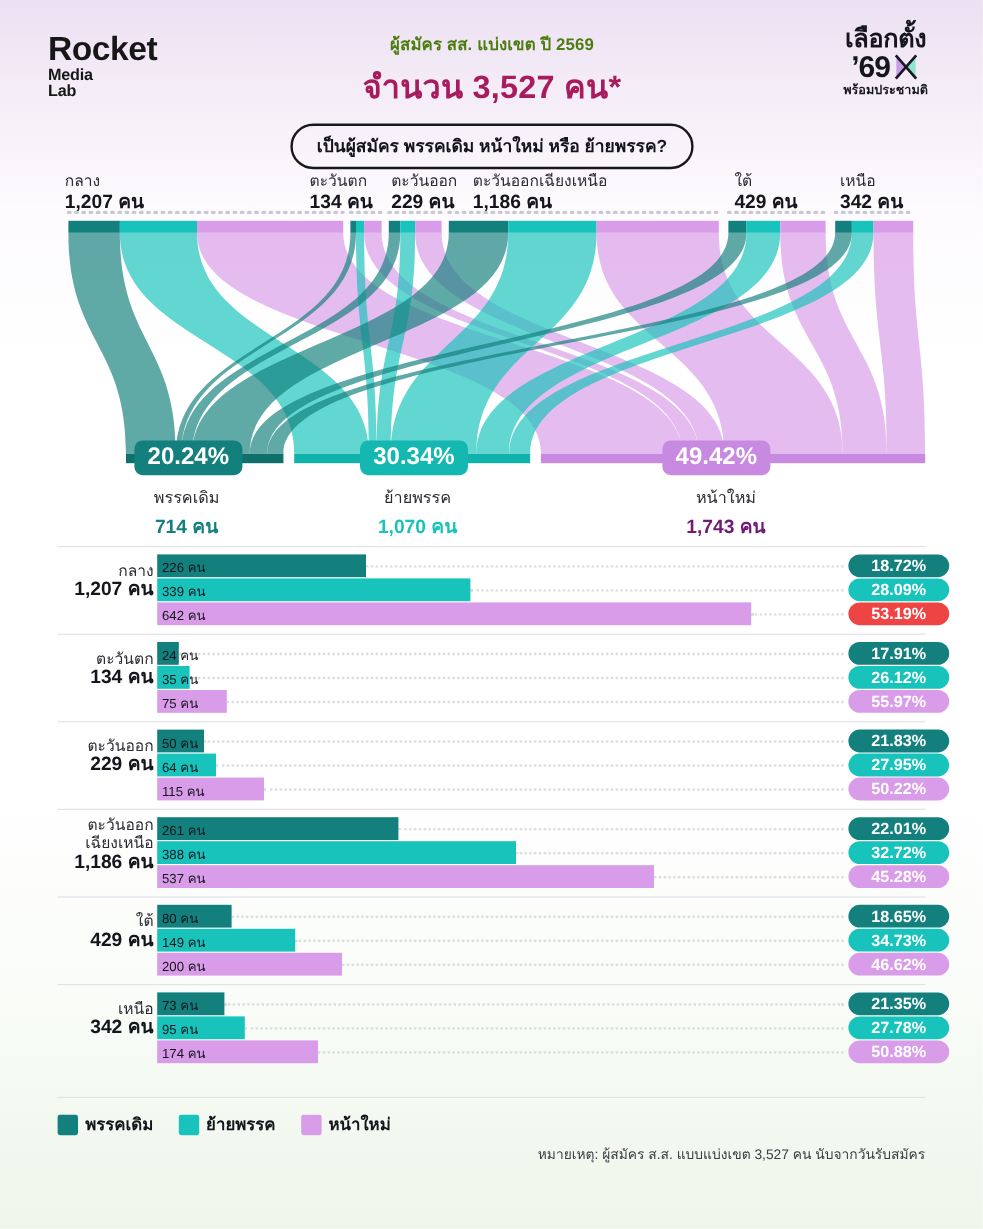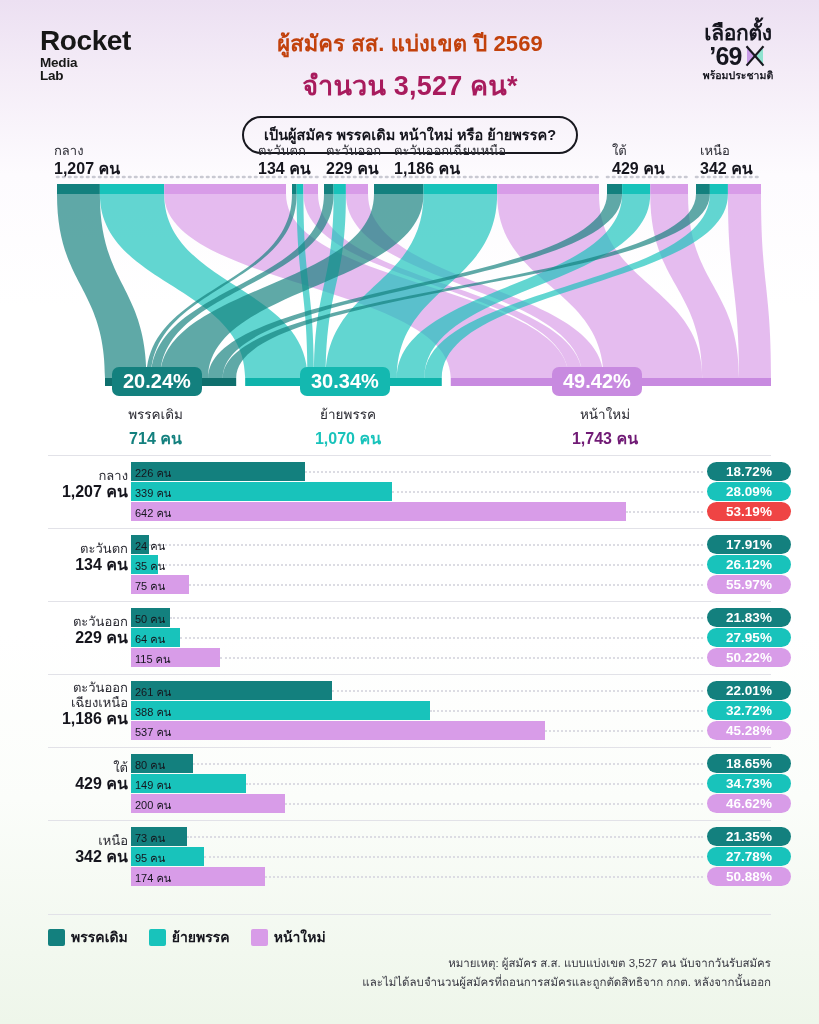--- a/index.html
+++ b/index.html
@@ -14,21 +14,21 @@
   .page{position:relative;width:819px;height:1024px;}
 
   
   .header{position:absolute;left:0;top:0;width:819px;height:128px;}
   .logo{position:absolute;left:40px;top:27px;line-height:1.02;}
   .logo .l1{font-size:28px;font-weight:bold;color:#171717;letter-spacing:-0.4px;}
   .logo .l2{font-size:13.5px;font-weight:bold;color:#171717;letter-spacing:-0.2px;}
   .logo .l3{font-size:13.5px;font-weight:bold;color:#171717;letter-spacing:-0.2px;}
 
   .titles{position:absolute;left:180px;top:26px;width:460px;text-align:center;}
-  .title-sm{font-size:22px;font-weight:bold;color:#c2410c;letter-spacing:.1px;}
+  .title-sm{font-size:14px;font-weight:bold;color:#4d7c0f;letter-spacing:.1px;}
   .title-lg{font-size:27px;font-weight:bold;color:#a81b5d;margin-top:3px;letter-spacing:.2px;}
   .pill-q{display:inline-block;margin-top:9px;border:2.2px solid #18181f;border-radius:20px;
           padding:5px 20px 6px;font-size:14.5px;font-weight:bold;color:#14141c;background:transparent;}
 
   .elect-logo{position:absolute;right:22px;top:22px;width:118px;text-align:center;line-height:1.05;}
   .elect-logo .e1{font-size:21px;font-weight:bold;color:#16161f;letter-spacing:-.3px;}
   .elect-row{display:flex;align-items:center;justify-content:center;gap:1px;margin-top:-1px;}
   .elect-logo .e2{font-size:25px;font-weight:bold;color:#16161f;letter-spacing:-.8px;}
   .xmark{width:24px;height:24px;position:relative;display:inline-block;}
   .elect-logo .e3{font-size:10.5px;font-weight:bold;color:#16161f;margin-top:1px;}
@@ -453,16 +453,15 @@
       <span class="lg-tx">ย้ายพรรค</span>
     </div>
     <div class="lg-item">
       <span class="lg-sw" style="background:#d89ce8"></span>
       <span class="lg-tx">หน้าใหม่</span>
     </div>
   </div>
 
   <div class="footer">
     <div>หมายเหตุ:  ผู้สมัคร ส.ส. แบบแบ่งเขต 3,527 คน นับจากวันรับสมัคร</div>
-    <div>และไม่ได้ลบจำนวนผู้สมัครที่ถอนการสมัครและถูกตัดสิทธิจาก กกต. หลังจากนั้นออก</div>
   </div>
 
 </div>
 
 </body></html>

